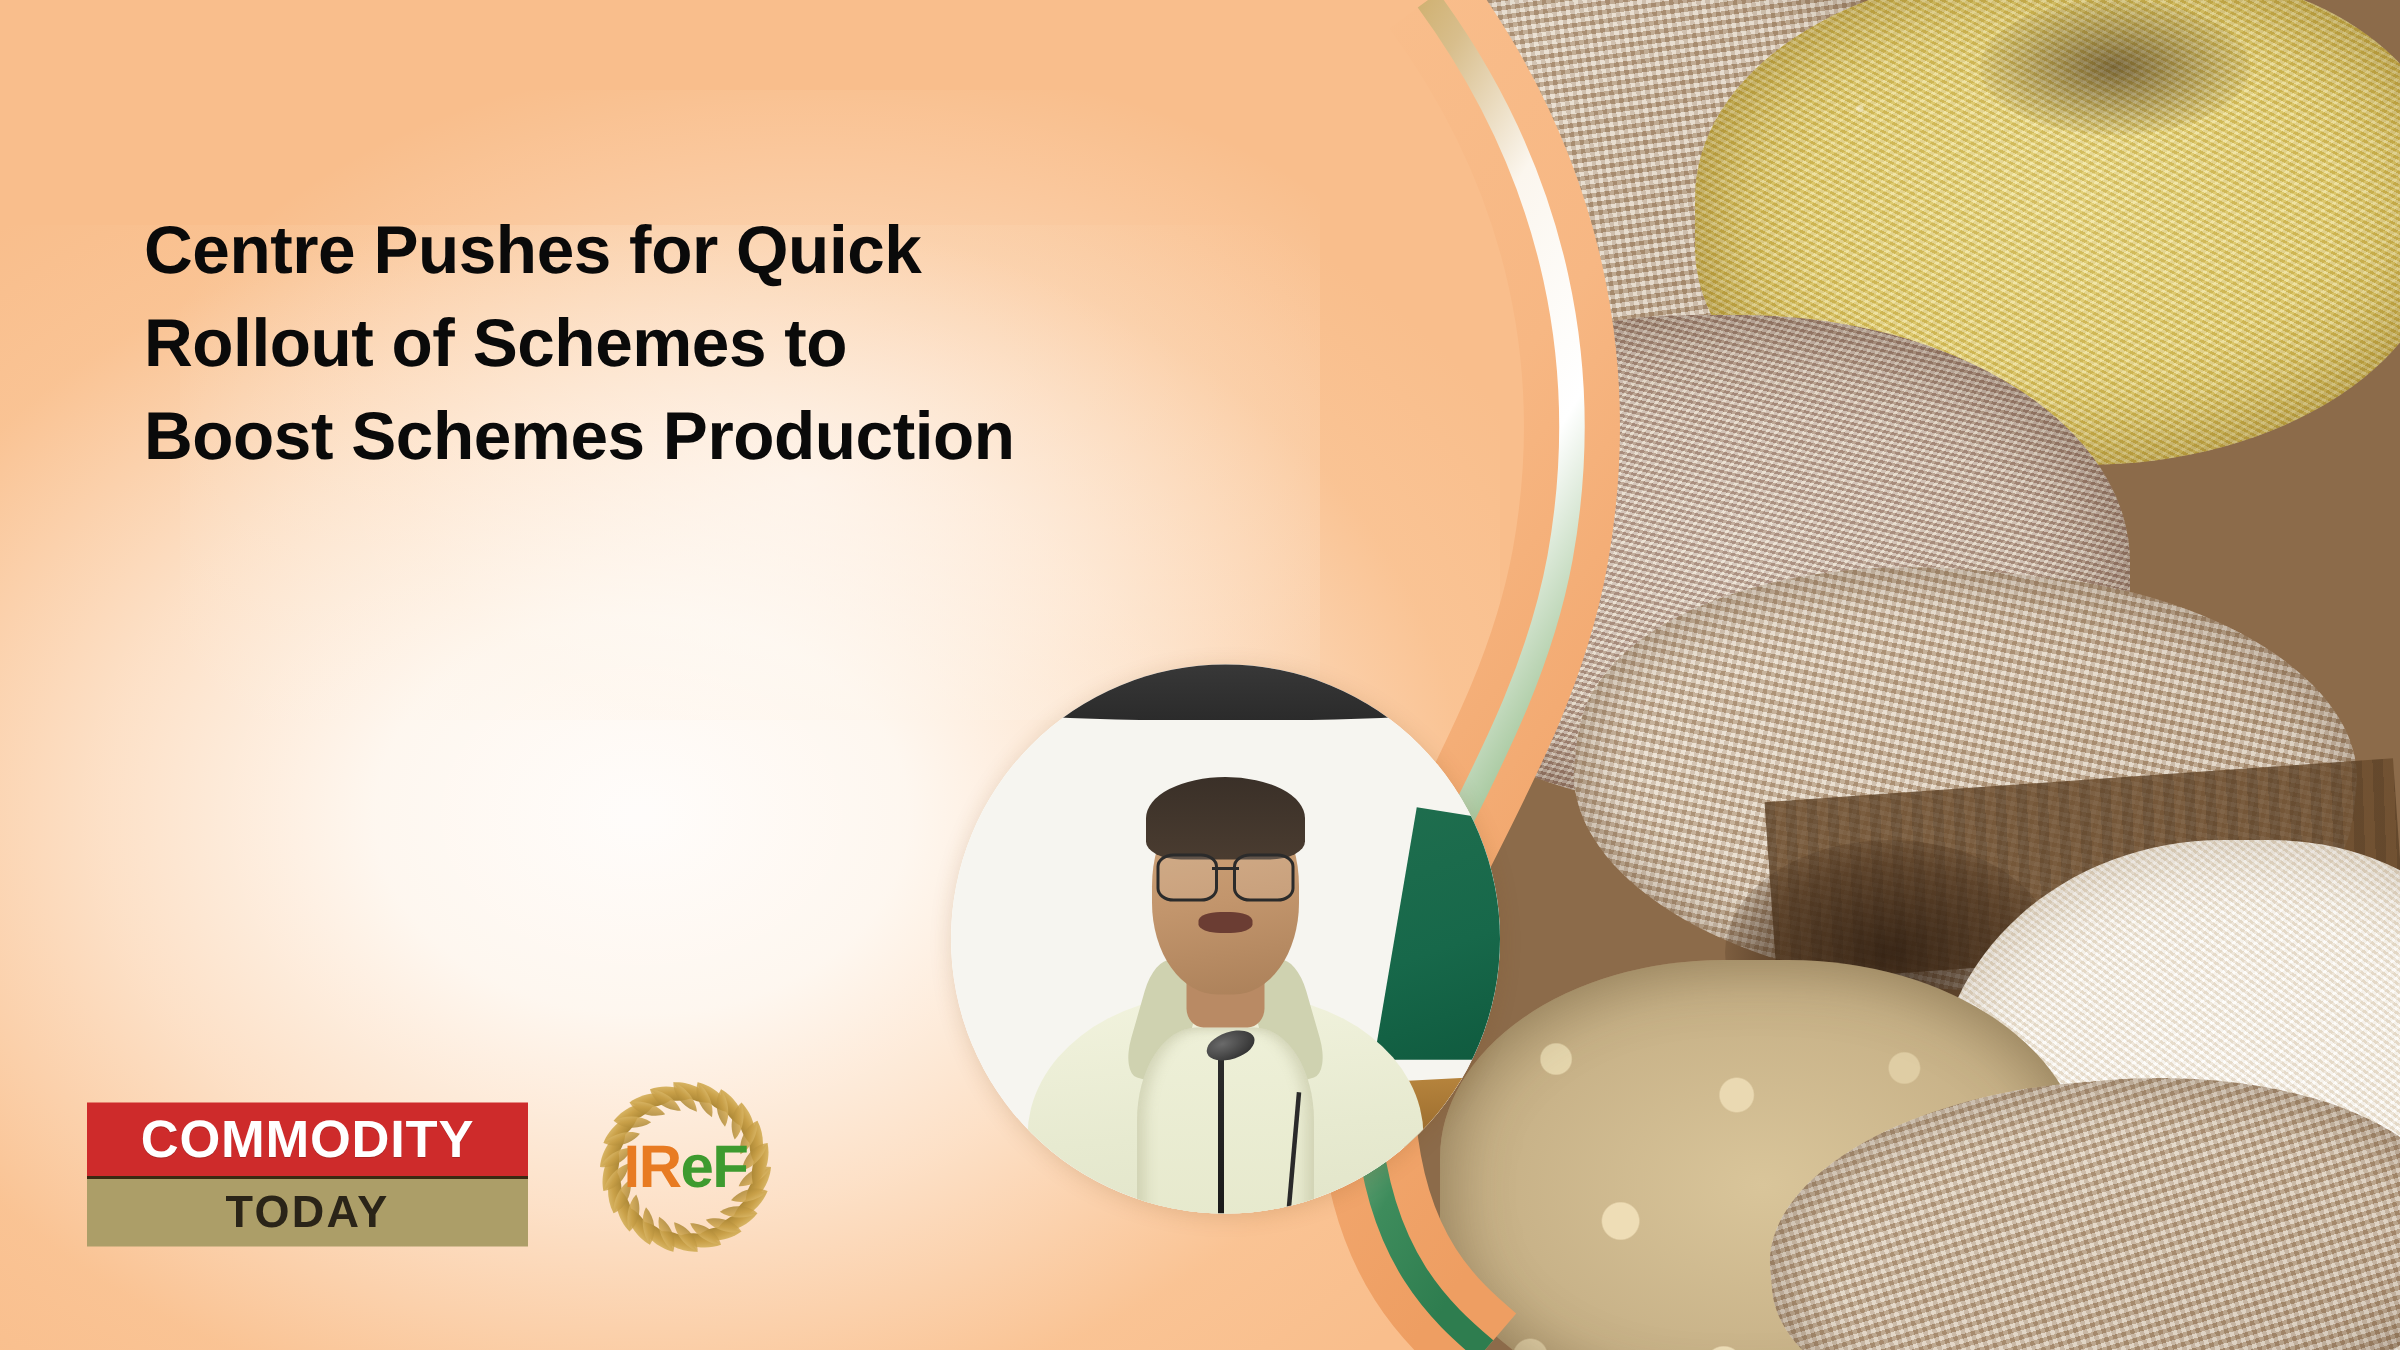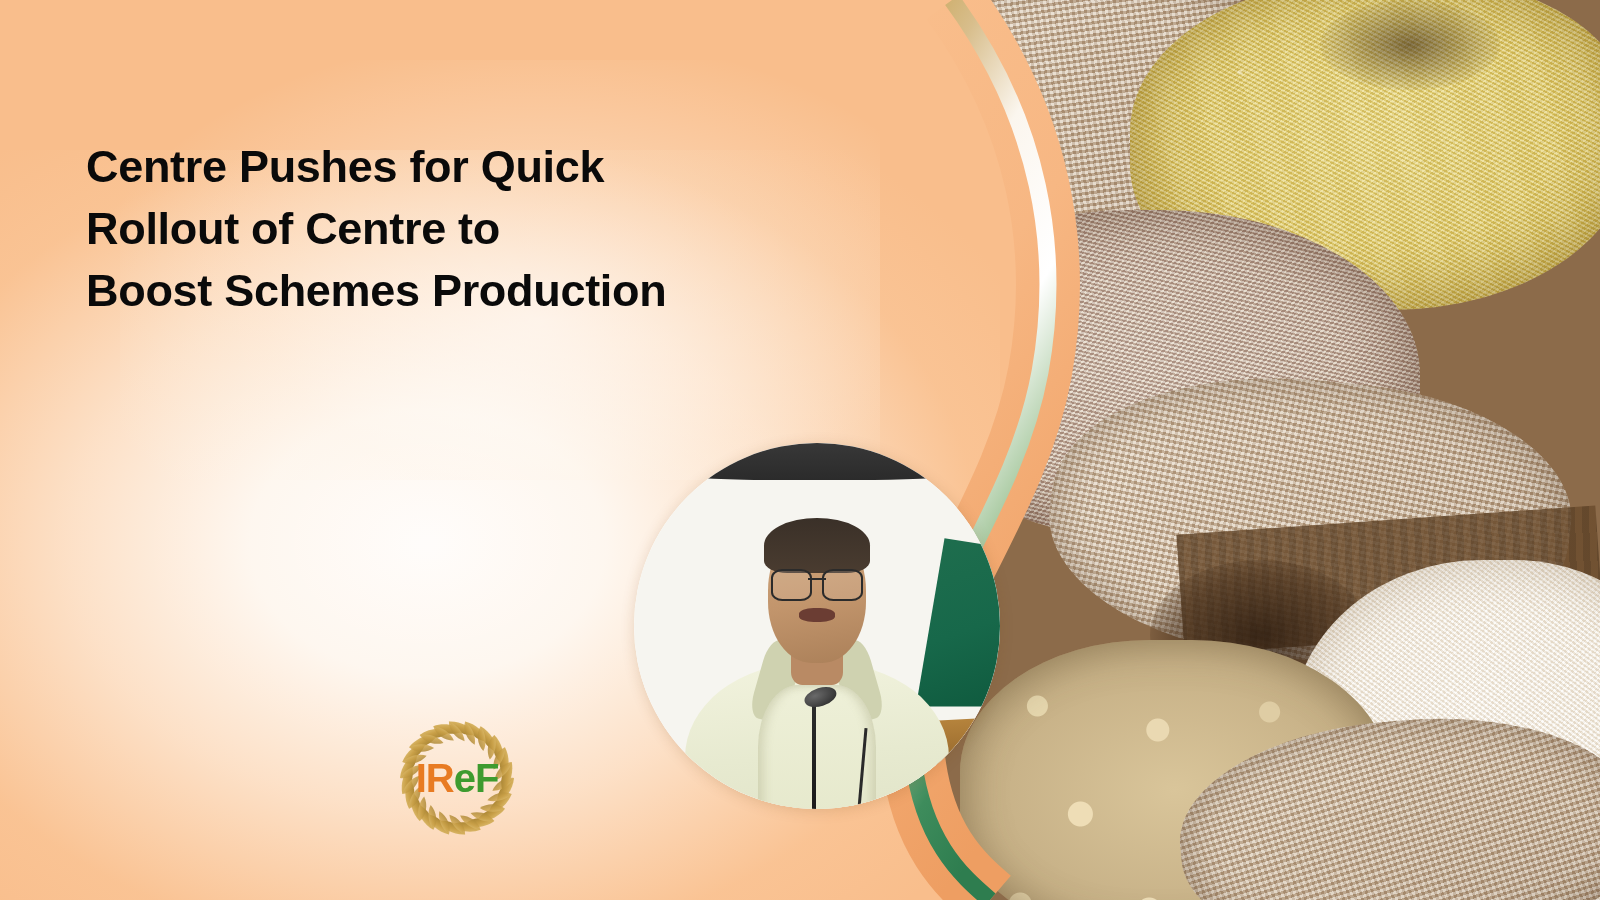--- a/index.html
+++ b/index.html
@@ -143,21 +143,21 @@
   }
 
   
   .curve-stroke{
     position:absolute;left:0;top:0;width:1600px;height:900px;
     pointer-events:none;
   }
 
   
   .headline{
-    position:absolute;left:86px;top:106px;width:700px;
+    position:absolute;left:96px;top:106px;width:700px;
     font-size:45px;line-height:1.38;font-weight:700;color:#0a0a0a;
     letter-spacing:-.3px;
   }
   .headline .ln{display:block;}
 
   
   .portrait{
     position:absolute;left:634px;top:443px;width:366px;height:366px;
     border-radius:50%;overflow:hidden;background:#fff;
     box-shadow:0 2px 14px rgba(120,70,20,.18);
@@ -322,21 +322,21 @@
       </linearGradient>
     </defs>
 
     <path d="M 952 0 C 1040 120 1062 250 1040 372 C 1012 524 900 628 912 748 C 920 840 962 876 990 900" fill="none" stroke="url(#curveGrad2)" stroke-width="64"></path>
 
     <path d="M 952 0 C 1040 120 1062 250 1040 372 C 1012 524 900 628 912 748 C 920 840 962 876 990 900" fill="none" stroke="url(#curveGrad)" stroke-width="17"></path>
   </svg>
 
   <h1 class="headline">
     <span class="ln">Centre Pushes for Quick</span>
-    <span class="ln">Rollout of Centre to</span>
+    <span class="ln">Rollout of Schemes to</span>
     <span class="ln">Boost Schemes Production</span>
   </h1>
 
   <div class="portrait">
     <div class="p-bg"></div>
     <div class="p-topbar"></div>
     <div class="p-flag"></div>
     <div class="p-desk"></div>
     <div class="p-shoulders"></div>
     <div class="p-collarL"></div>
@@ -346,20 +346,28 @@
     <div class="p-head"></div>
     <div class="p-hair"></div>
     <div class="p-glass"></div>
     <div class="p-glassbridge"></div>
     <div class="p-mouth"></div>
     <div class="p-mic2"></div>
     <div class="p-mic-stem"></div>
     <div class="p-mic-head"></div>
   </div>
 
+  <div class="ct-logo">
+    <div class="ct-top">
+      <span>COMMODITY</span>
+    </div>
+    <div class="ct-bot">
+      <span>TODAY</span>
+    </div>
+  </div>
 
   <div class="iref">
     <svg viewBox="0 0 150 150" width="150" height="150">
       <defs>
         <linearGradient id="wheatG" x1="0" y1="0" x2="1" y2="1">
           <stop offset="0%" stop-color="#E5C77E"></stop>
           <stop offset="45%" stop-color="#C9A048"></stop>
           <stop offset="100%" stop-color="#9C7A2C"></stop>
         </linearGradient>
       </defs>

